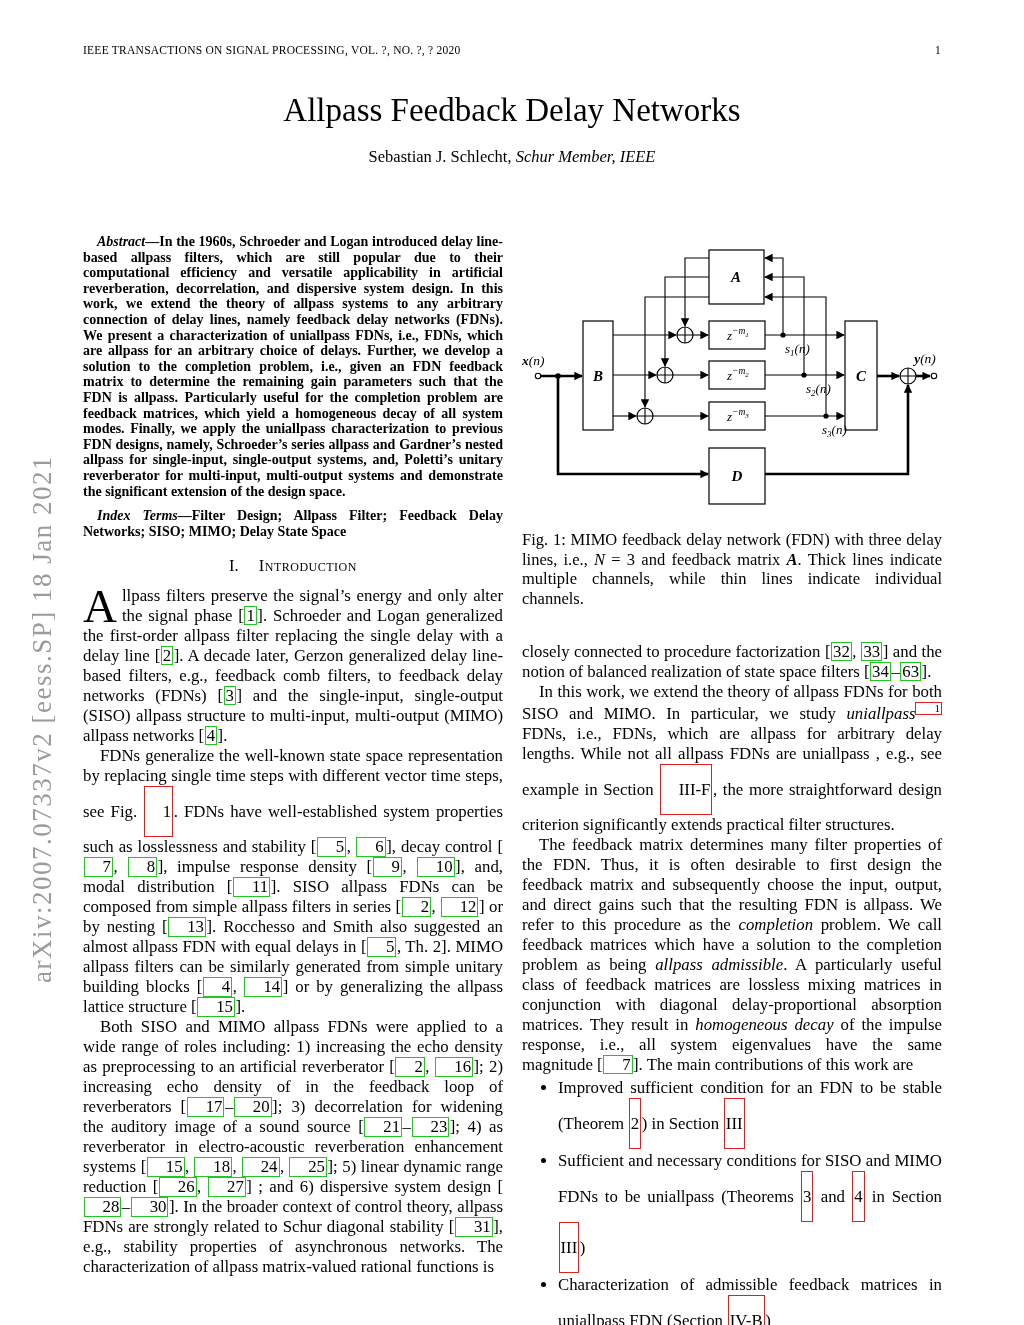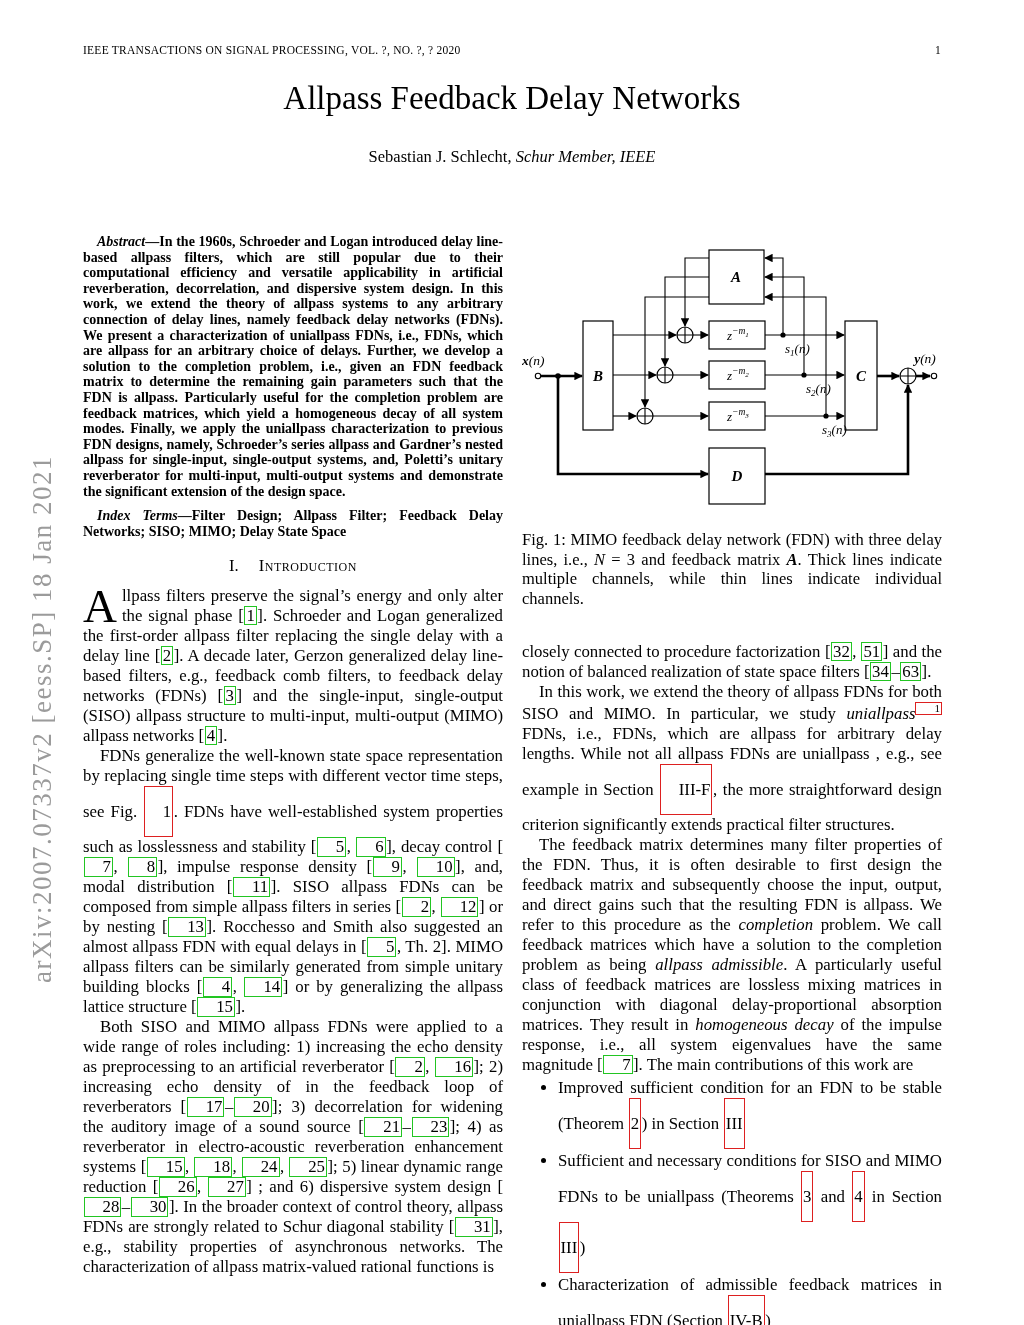--- a/index.html
+++ b/index.html
@@ -12,21 +12,21 @@
     position:relative;width:1024px;height:1325px;background:#fff;
     font-family:"Liberation Serif","DejaVu Serif",serif;color:#000;overflow:hidden;
   }
   
   .header{position:absolute;top:44px;left:83px;width:858px;display:flex;justify-content:space-between;
     font-size:11.5px;letter-spacing:0.25px;}
   
   .arxiv-sidebar{position:absolute;left:27px;top:983px;transform-origin:0 0;transform:rotate(-90deg);
     font-size:27px;letter-spacing:1.5px;color:var(--gray);white-space:nowrap;}
   
-  .title{position:absolute;top:80px;left:0;width:100%;text-align:center;font-size:33px;}
+  .title{position:absolute;top:92px;left:0;width:100%;text-align:center;font-size:33px;}
   .author{position:absolute;top:147px;left:0;width:100%;text-align:center;font-size:16.5px;}
   .author .aff{font-style:italic;}
   
   .col{position:absolute;width:420px;}
   .col-left{left:83px;top:234px;}
   .col-right{left:522px;top:230px;}
   .abstract,.index-terms{font-weight:bold;font-size:14px;line-height:15.6px;text-align:justify;
     text-indent:14px;margin:0 0 9px 0;}
   .index-terms{margin:6px 0 0 0;}
   .sec-heading{text-align:center;font-size:16.5px;margin:17px 0 10px 0;}
@@ -161,21 +161,21 @@
         <text x="0" y="129" font-size="13.5" font-style="italic" font-weight="bold"><tspan>x</tspan><tspan font-weight="normal">(n)</tspan></text>
         <text x="403" y="127" text-anchor="middle" font-size="13.5" font-style="italic" font-weight="bold"><tspan>y</tspan><tspan font-weight="normal">(n)</tspan></text>
         <text x="263" y="117" font-size="13" font-style="italic"><tspan>s</tspan><tspan dy="3" font-size="9">1</tspan><tspan dy="-3">(n)</tspan></text>
         <text x="284" y="157" font-size="13" font-style="italic"><tspan>s</tspan><tspan dy="3" font-size="9">2</tspan><tspan dy="-3">(n)</tspan></text>
         <text x="300" y="198" font-size="13" font-style="italic"><tspan>s</tspan><tspan dy="3" font-size="9">3</tspan><tspan dy="-3">(n)</tspan></text>
       </svg>
 
       <div class="fig-caption"><span>Fig. 1: MIMO feedback delay network (FDN) with three delay lines, i.e., </span><span class="seg-i">N</span><span> = 3 and feedback matrix </span><span class="seg-bi">A</span><span>. Thick lines indicate multiple channels, while thin lines indicate individual channels.</span></div>
     </div>
 
-    <p class="body-p noindent"><span>closely connected to procedure factorization [</span><span class="seg-cite">32</span><span>, </span><span class="seg-cite">51</span><span>] and the notion of balanced realization of state space filters [</span><span class="seg-cite">34</span><span>–</span><span class="seg-cite">63</span><span>].</span></p>
+    <p class="body-p noindent"><span>closely connected to procedure factorization [</span><span class="seg-cite">32</span><span>, </span><span class="seg-cite">33</span><span>] and the notion of balanced realization of state space filters [</span><span class="seg-cite">34</span><span>–</span><span class="seg-cite">63</span><span>].</span></p>
     <p class="body-p"><span>In this work, we extend the theory of allpass FDNs for both SISO and MIMO. In particular, we study </span><span class="seg-i">uniallpass</span><span class="seg-supref">1</span><span> FDNs, i.e., FDNs, which are allpass for arbitrary delay lengths. While not all allpass FDNs are uniallpass , e.g., see example in Section </span><span class="seg-ref">III-F</span><span>, the more straightforward design criterion significantly extends practical filter structures.</span></p>
     <p class="body-p"><span>The feedback matrix determines many filter properties of the FDN. Thus, it is often desirable to first design the feedback matrix and subsequently choose the input, output, and direct gains such that the resulting FDN is allpass. We refer to this procedure as the </span><span class="seg-i">completion</span><span> problem. We call feedback matrices which have a solution to the completion problem as being </span><span class="seg-i">allpass admissible</span><span>. A particularly useful class of feedback matrices are lossless mixing matrices in conjunction with diagonal delay-proportional absorption matrices. They result in </span><span class="seg-i">homogeneous decay</span><span> of the impulse response, i.e., all system eigenvalues have the same magnitude [</span><span class="seg-cite">7</span><span>]. The main contributions of this work are</span></p>
 
     <ul class="contrib-list">
       <li><span>Improved sufficient condition for an FDN to be stable (Theorem </span><span class="seg-ref">2</span><span>) in Section </span><span class="seg-ref">III</span></li>
       <li><span>Sufficient and necessary conditions for SISO and MIMO FDNs to be uniallpass (Theorems </span><span class="seg-ref">3</span><span> and </span><span class="seg-ref">4</span><span> in Section </span><span class="seg-ref">III</span><span>)</span></li>
       <li><span>Characterization of admissible feedback matrices in uniallpass FDN (Section </span><span class="seg-ref">IV-B</span><span>)</span></li>
     </ul>
 
     <div class="footnote"><span class="seg-sup">1</span><span>The term </span><span class="seg-i">uniallpass</span><span> is introduced here with similar motivation as </span><span class="seg-i">unilossless</span><span> feedback matrices in [</span><span class="seg-cite">6</span><span>] which yields lossless FDNs regardless of delay lengths.</span></div>

